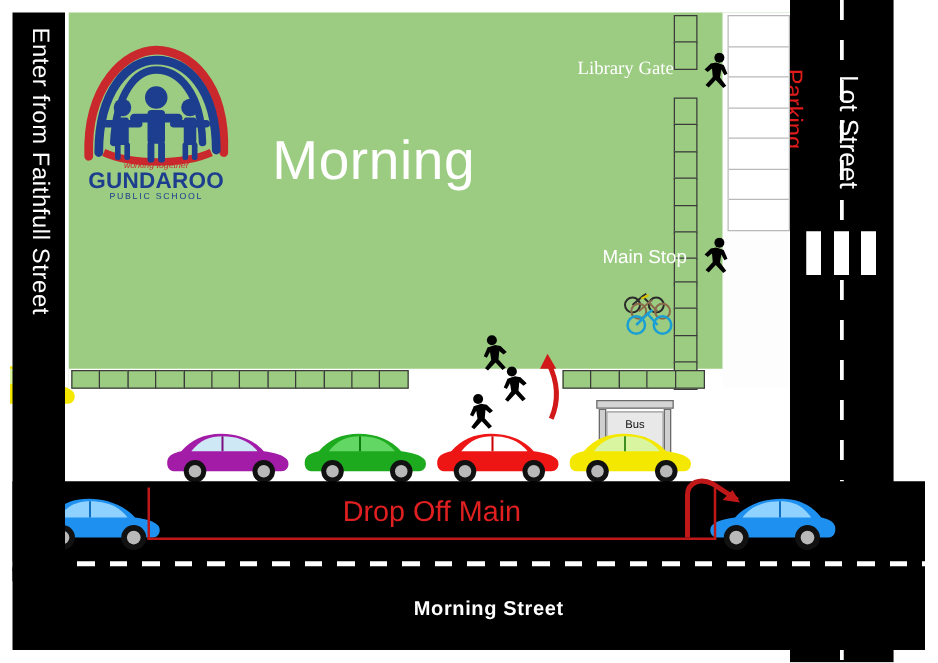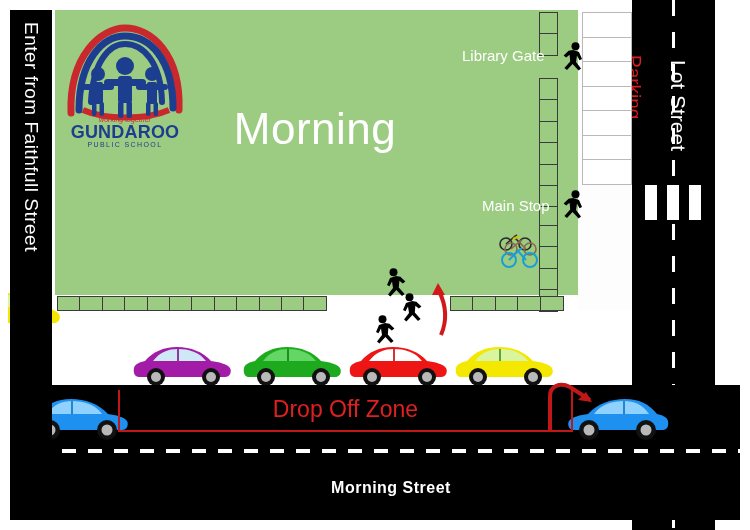--- a/index.html
+++ b/index.html
@@ -126,21 +126,21 @@
   .fence-v .pal{
     width:19px;height:23px;
     background:#9ccc82;
     border:1.6px solid #3a3a3a;
     margin-bottom:-1.6px;
     box-sizing:border-box;
   }
 
   
   .title-block{
-    position:absolute;left:195px;top:95px;width:240px;
+    position:absolute;left:179px;top:95px;width:240px;
     color:#fff;font-size:44px;line-height:1.55;text-align:center;
     font-weight:normal;letter-spacing:.5px;
   }
   .gate-label{
     position:absolute;color:#fff;font-size:15px;white-space:nowrap;
   }
 
   
   .ped{position:absolute;}
   .ped svg{display:block;}
@@ -180,21 +180,21 @@
     text-align:center;color:#e02020;font-size:23px;
   }
 
   
   .arrow{position:absolute;}
 
   
   .bike-rack{position:absolute;left:497px;top:230px;}
 
   
-  .logo{position:absolute;left:63px;top:18px;width:125px;height:130px;}
+  .logo{position:absolute;left:63px;top:30px;width:125px;height:130px;}
 </style>
 </head>
 <body>
 
 <div id="map">
 
   <div class="green-field"></div>
   <div class="white-path"></div>
   <div class="white-parking-bg"></div>
 
@@ -257,21 +257,21 @@
     <div class="pal"></div>
     <div class="pal"></div>
     <div class="pal"></div>
     <div class="pal"></div>
   </div>
 
   <div class="title-block">
     <div>Morning</div>
   </div>
 
-  <div class="gate-label" style="left:462px;top:47px;">Library Gate</div>
+  <div class="gate-label" style="left:462px;top:47px;font-family:Liberation Serif, serif;">Library Gate</div>
   <div class="gate-label" style="left:482px;top:197px;">Main Stop</div>
 
   <div class="ped" style="left:560px;top:42px;">
     <svg width="26" height="32" viewBox="0 0 26 32">
       <circle cx="15.5" cy="4.2" r="4" fill="#000"></circle>
       <path d="M13 8 L19 10 L22 17 L19.5 18.2 L17 13.5 L16 20 L21 26.5 L18.6 28.4 L12.6 22 L7 28 L4.4 26 L10.2 19.6 L9.6 12.8 L6.2 15.6 L3.6 13.6 L8.6 8.8 Z" fill="#000"></path>
     </svg>
   </div>
   <div class="ped" style="left:560px;top:190px;">
     <svg width="26" height="32" viewBox="0 0 26 32">
@@ -312,20 +312,29 @@
       </g>
       <g fill="none" stroke="#1a9fd4" stroke-width="2">
         <circle cx="12" cy="30" r="7"></circle>
           <circle cx="33" cy="30" r="7"></circle>
         <path d="M12 30 L21 21 L29 30 M21 21 L25 18"></path>
       </g>
       <path d="M16 9 L22 6" stroke="#d4c400" stroke-width="2" fill="none"></path>
     </svg>
   </div>
 
+  <div class="bus-stop">
+    <div class="bus-roof"></div>
+    <div class="bus-post l"></div>
+    <div class="bus-post r"></div>
+    <div class="bus-panel">
+      <span>Bus</span>
+      <span>Stop</span>
+    </div>
+  </div>
 
   <div class="car" style="left:131px;top:341px;">
     <svg width="104" height="48" viewBox="0 0 104 48">
       <path d="M8 36 C4 36 2 32 3 27 C4 23 9 21 14 20 C22 11 32 6 46 6 C60 6 72 11 80 20 C88 21 96 23 99 27 C101 31 99 36 94 36 Z" fill="#a21ca8"></path>
       <path d="M22 20 C29 11 37 8 47 8 C58 8 68 11 75 20 Z" fill="#cfe8f5"></path>
       <path d="M47 8 L47 20" stroke="#7a1080" stroke-width="1.6"></path>
       <circle cx="25" cy="36" r="9" fill="#111"></circle>
         <circle cx="25" cy="36" r="5" fill="#b9b9b9"></circle>
       <circle cx="80" cy="36" r="9" fill="#111"></circle>
         <circle cx="80" cy="36" r="5" fill="#b9b9b9"></circle>
@@ -396,21 +405,21 @@
       <path d="M22 22 C29 12 37 9 47 9 C58 9 70 12 77 22 Z" fill="#8fd2ff"></path>
       <path d="M47 9 L47 22" stroke="#0f6fc0" stroke-width="1.6"></path>
       <circle cx="25" cy="38" r="10" fill="#111"></circle>
         <circle cx="25" cy="38" r="5.5" fill="#b9b9b9"></circle>
       <circle cx="82" cy="38" r="10" fill="#111"></circle>
         <circle cx="82" cy="38" r="5.5" fill="#b9b9b9"></circle>
     </svg>
   </div>
 
   <div class="zone-rect"></div>
-  <div class="zone-text">Drop Off Zone</div>
+  <div class="zone-text">Drop Off Main</div>
 
   <div class="arrow" style="left:546px;top:378px;">
     <svg width="70" height="55" viewBox="0 0 70 55">
       <path d="M4 52 L4 18 C4 8 14 4 24 9 L44 22" stroke="#c01818" stroke-width="4" fill="none"></path>
       <path d="M46 24 L32 22 L40 14 Z" fill="#c01818"></path>
     </svg>
   </div>
 
   <div class="arrow" style="left:425px;top:275px;">
     <svg width="30" height="62" viewBox="0 0 30 62">

